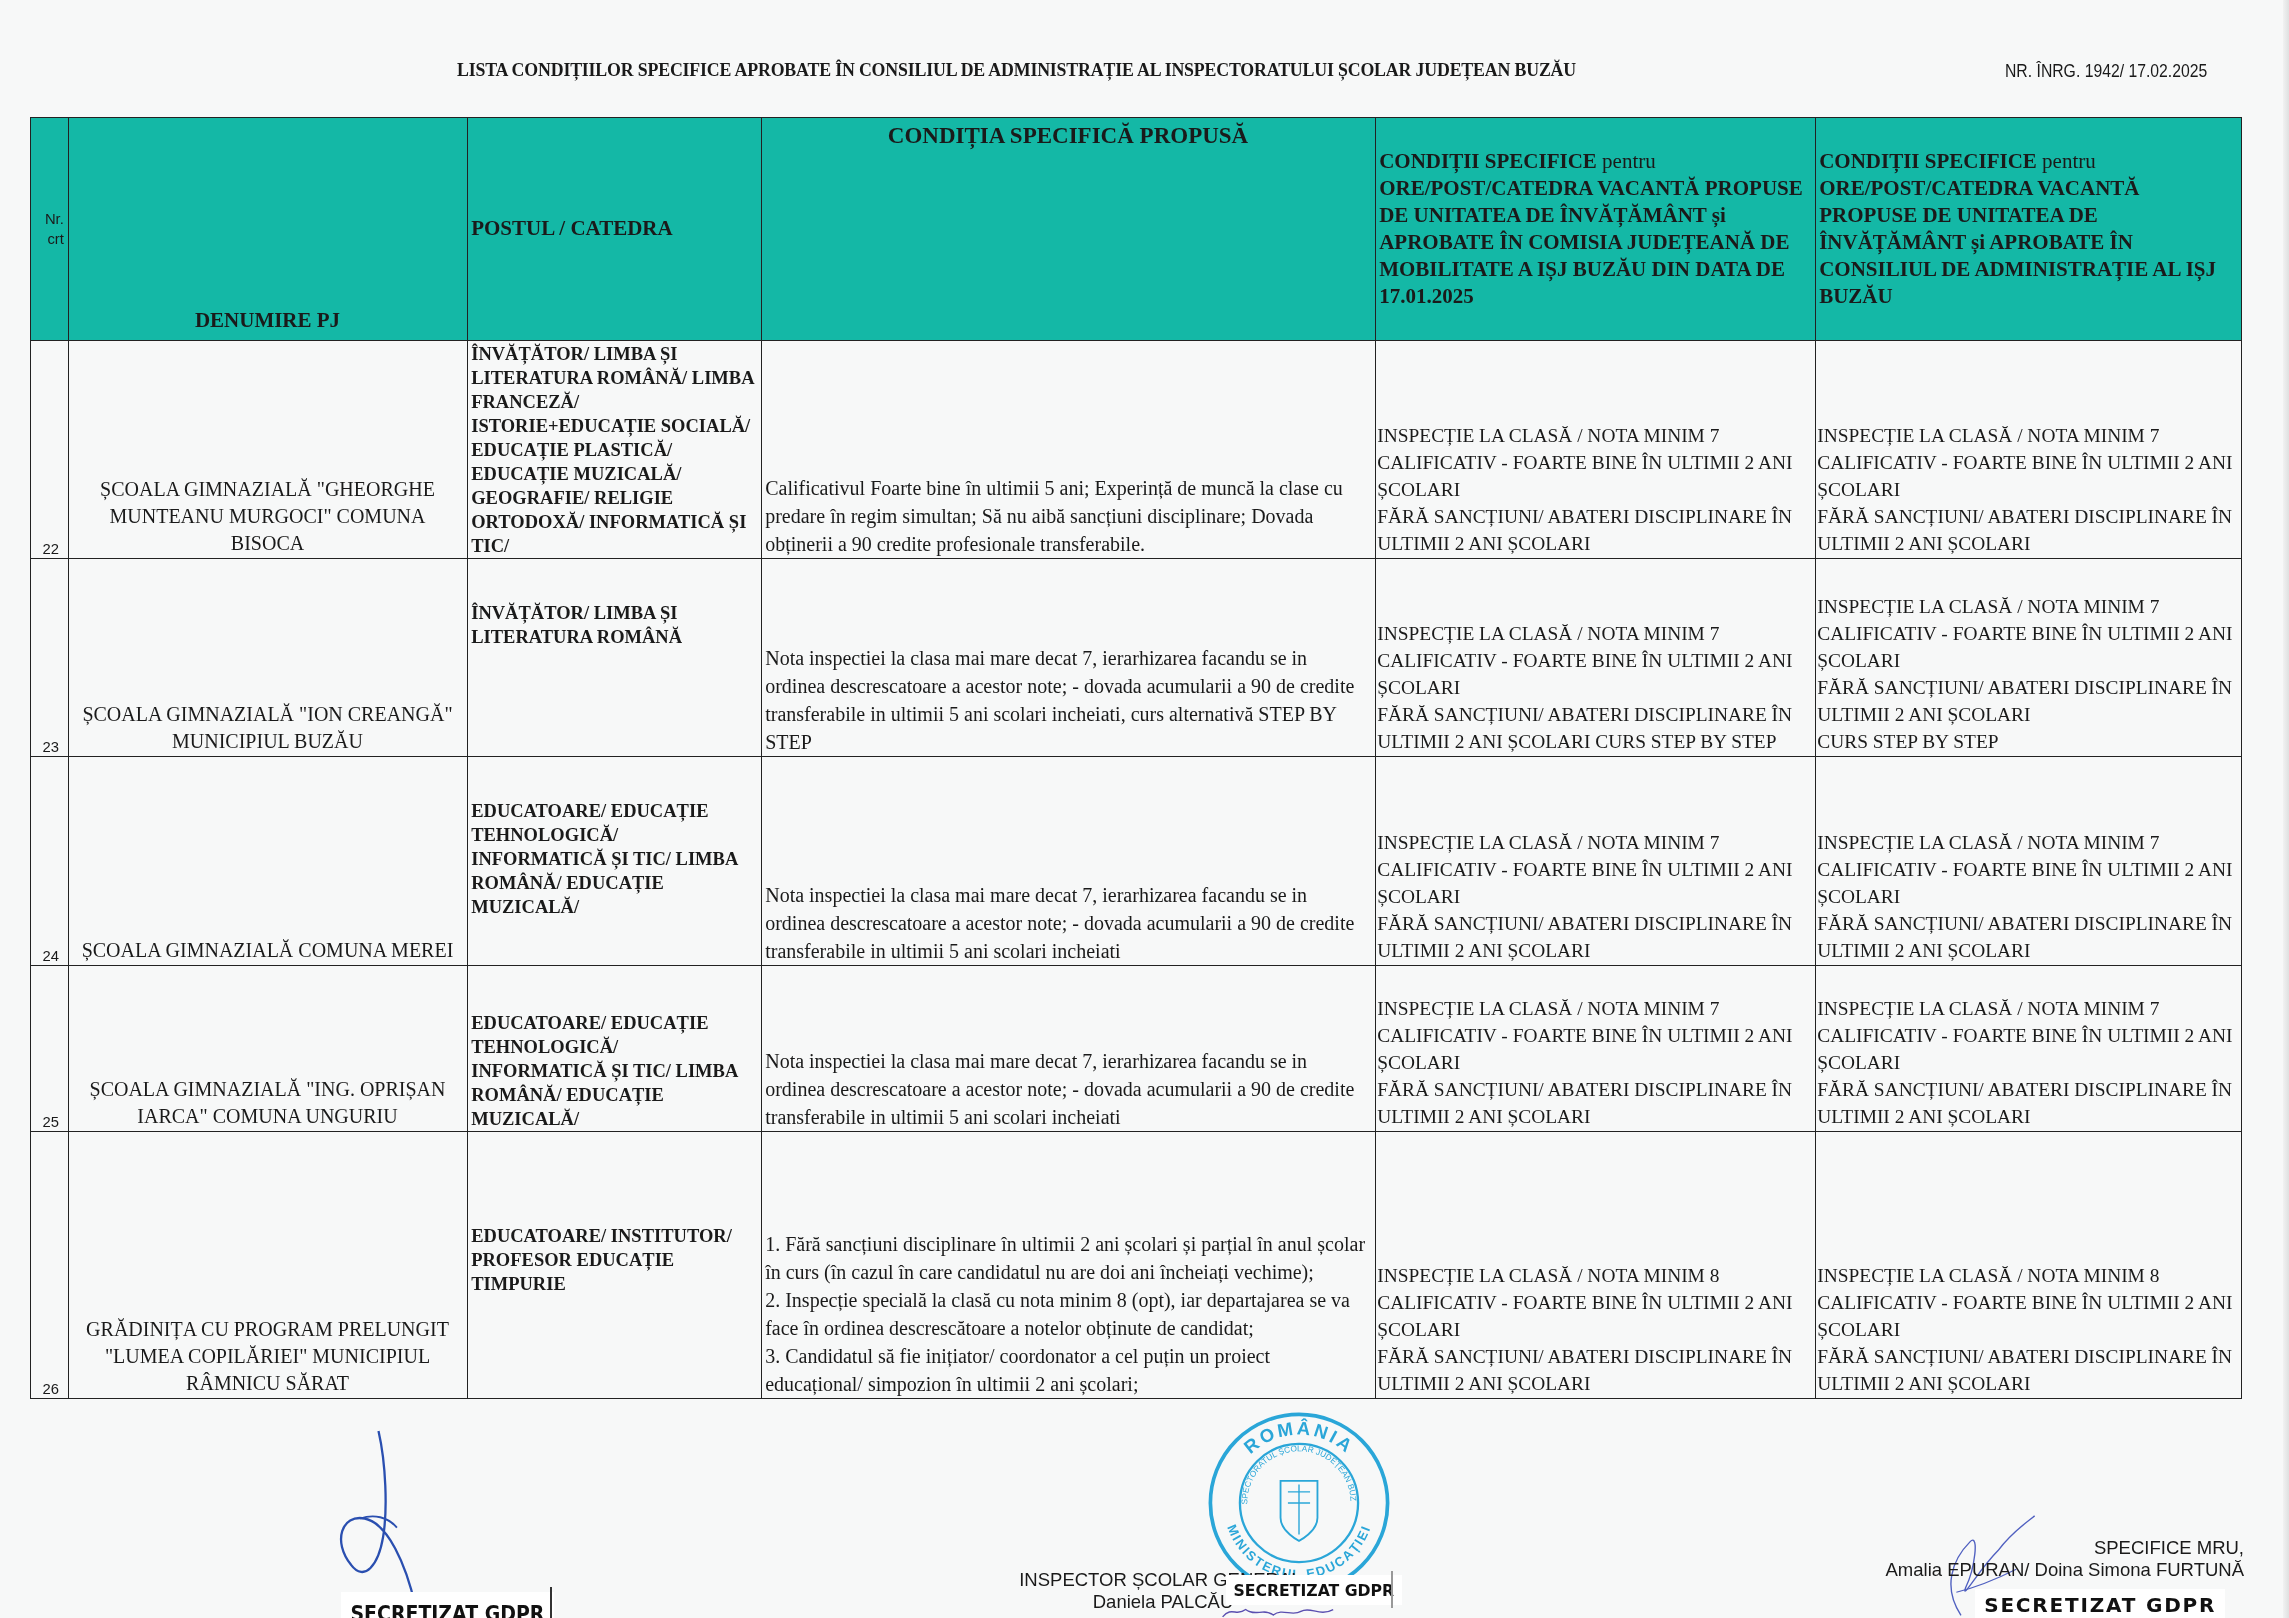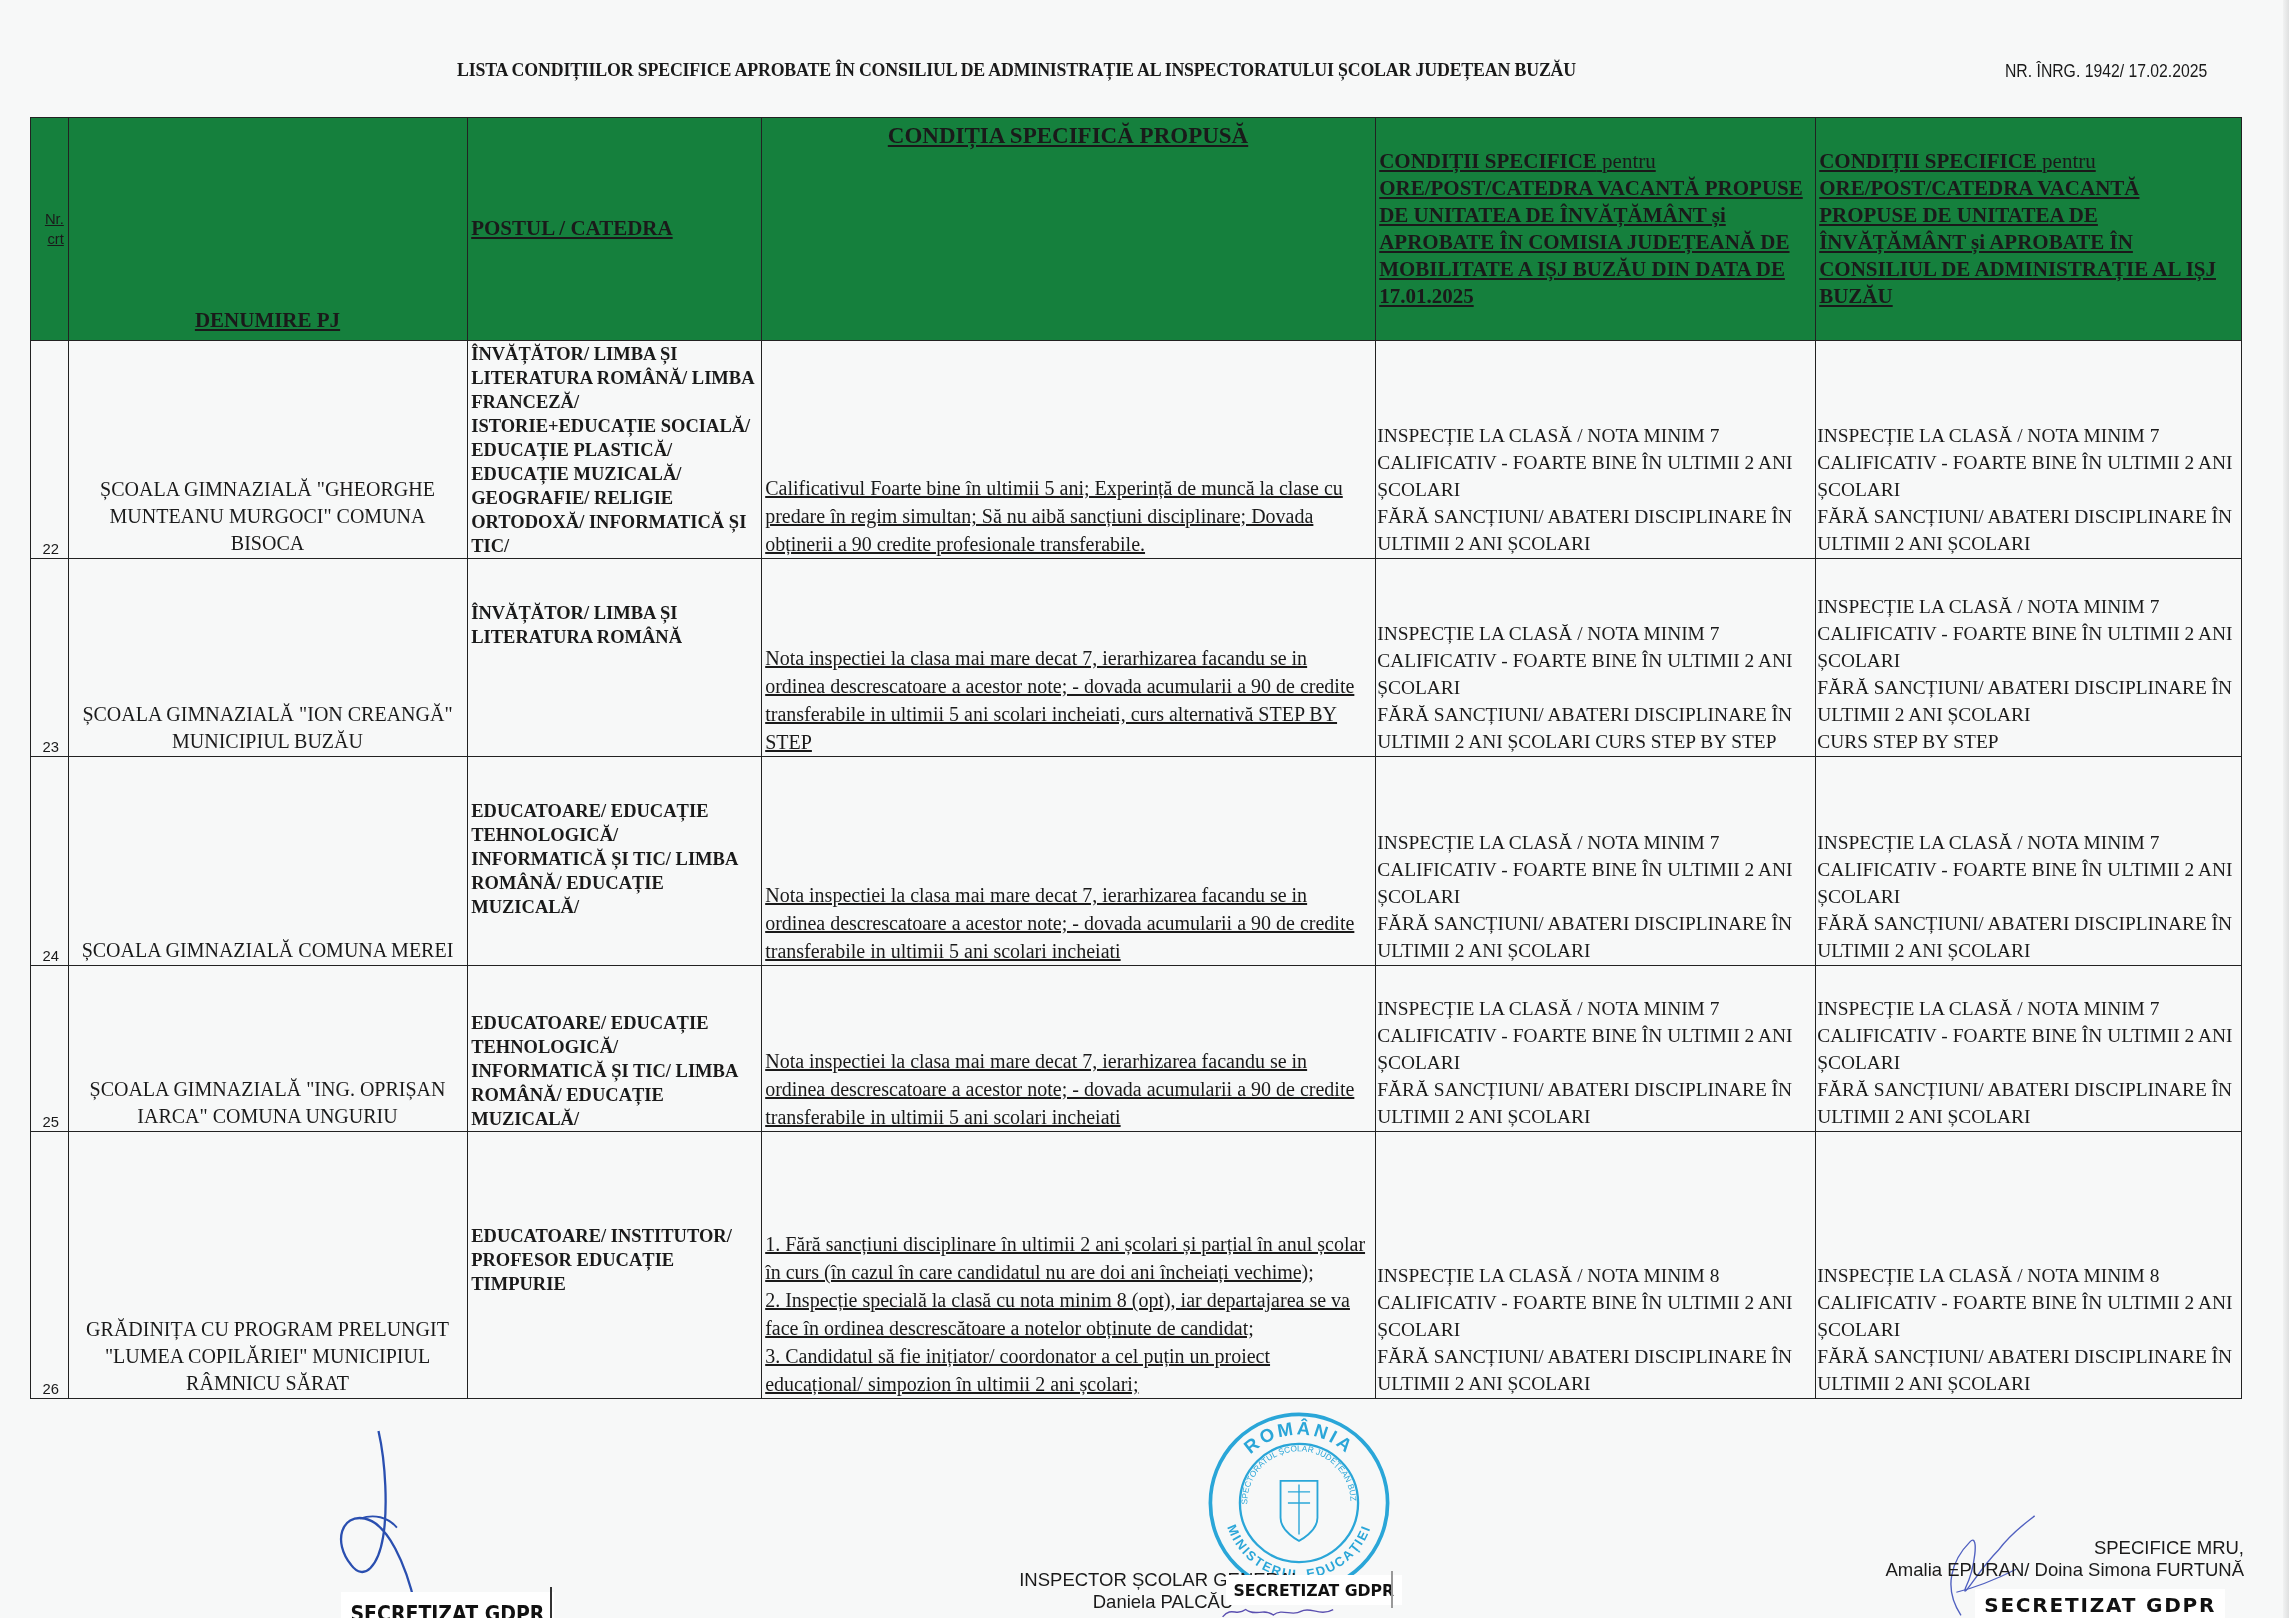--- a/index.html
+++ b/index.html
@@ -16,32 +16,32 @@
   .reg-no {
     position:absolute; left:2005px; top:61px;
     font-family:"Liberation Sans", sans-serif; font-size:17.5px; transform:scaleX(0.9); transform-origin:left top;
   }
   table.main {
     position:absolute; left:29.5px; top:117px;
     border-collapse:collapse; table-layout:fixed; width:2211px;
     font-family:"Liberation Serif", serif;
   }
   table.main td, table.main th { border:1.8px solid #222; padding:0 3.7px; vertical-align:bottom; }
-  table.main tr.head th { background:#15803d; font-weight:bold; height:216px; font-size:21px; line-height:27px;text-decoration:underline; }
+  table.main tr.head th { background:#14b8a6; font-weight:bold; height:216px; font-size:21px; line-height:27px; }
   .h-nr { font-family:"Liberation Sans", sans-serif; font-weight:normal !important; font-size:14.8px !important; line-height:20px !important; vertical-align:middle !important; text-align:right; padding-left:3.7px !important; }
   .h-den { text-align:center; vertical-align:bottom !important; padding-bottom:5.5px !important; }
   .h-post { text-align:left; vertical-align:middle !important; }
   .h-cond { text-align:center; vertical-align:top !important; padding-top:3.7px !important; font-size:23px !important; }
   .h-c4, .h-c5 { text-align:left; vertical-align:middle !important; }
   .h-c4 .pentru, .h-c5 .pentru { font-weight:normal; }
   td.nr { font-family:"Liberation Sans", sans-serif; font-size:14.8px; text-align:center; vertical-align:bottom; padding:0 0 1.8px 3.7px !important; }
   td.den { text-align:center; font-size:20px; line-height:27px; vertical-align:bottom; padding-bottom:1.8px !important; }
   td.post { text-align:left; font-weight:bold; font-size:18.5px; line-height:24px; vertical-align:top; padding-top:1.8px !important; }
   td.post.top-mid { vertical-align:top; padding-top:42px !important; }
-  td.cond { font-size:20px; line-height:28px; vertical-align:top; padding-top:1.8px !important; white-space:pre-line;text-decoration:underline; }
+  td.cond { font-size:20px; line-height:28px; vertical-align:top; padding-top:1.8px !important; white-space:pre-line; }
   td.appr { font-size:19.4px; line-height:27px; vertical-align:bottom; padding:0 1.8px 1.8px 1.8px !important; white-space:pre-line; transform-origin:left; }
   .footer-block { position:absolute; font-family:"Liberation Sans", sans-serif; font-size:18.5px; }
   .sig-title { display:block; }
   .sig-name { display:block; }
   .gdpr {
     position:absolute; background:#ffffff; font-family:"DejaVu Sans", sans-serif; font-weight:bold;
     color:#111; padding:3.7px 9.2px;
   }
   .gdpr-bar { position:absolute; width:1.8px; background:#333; }
   .stamp {

